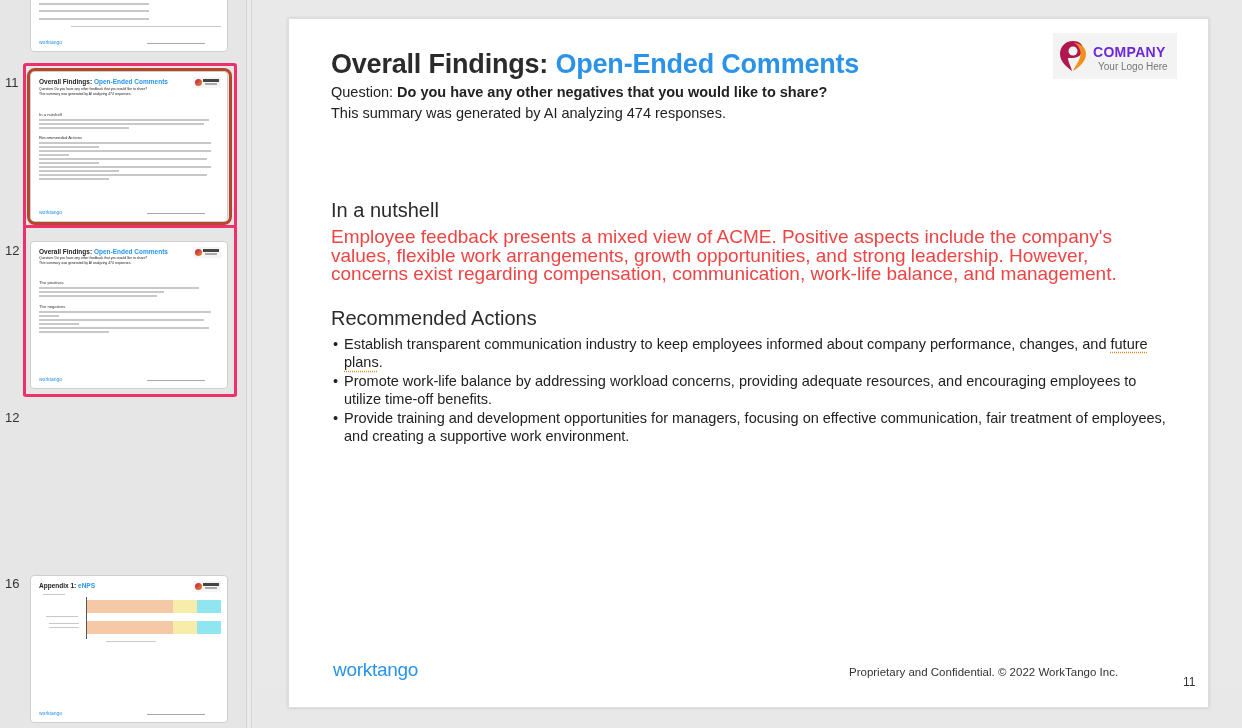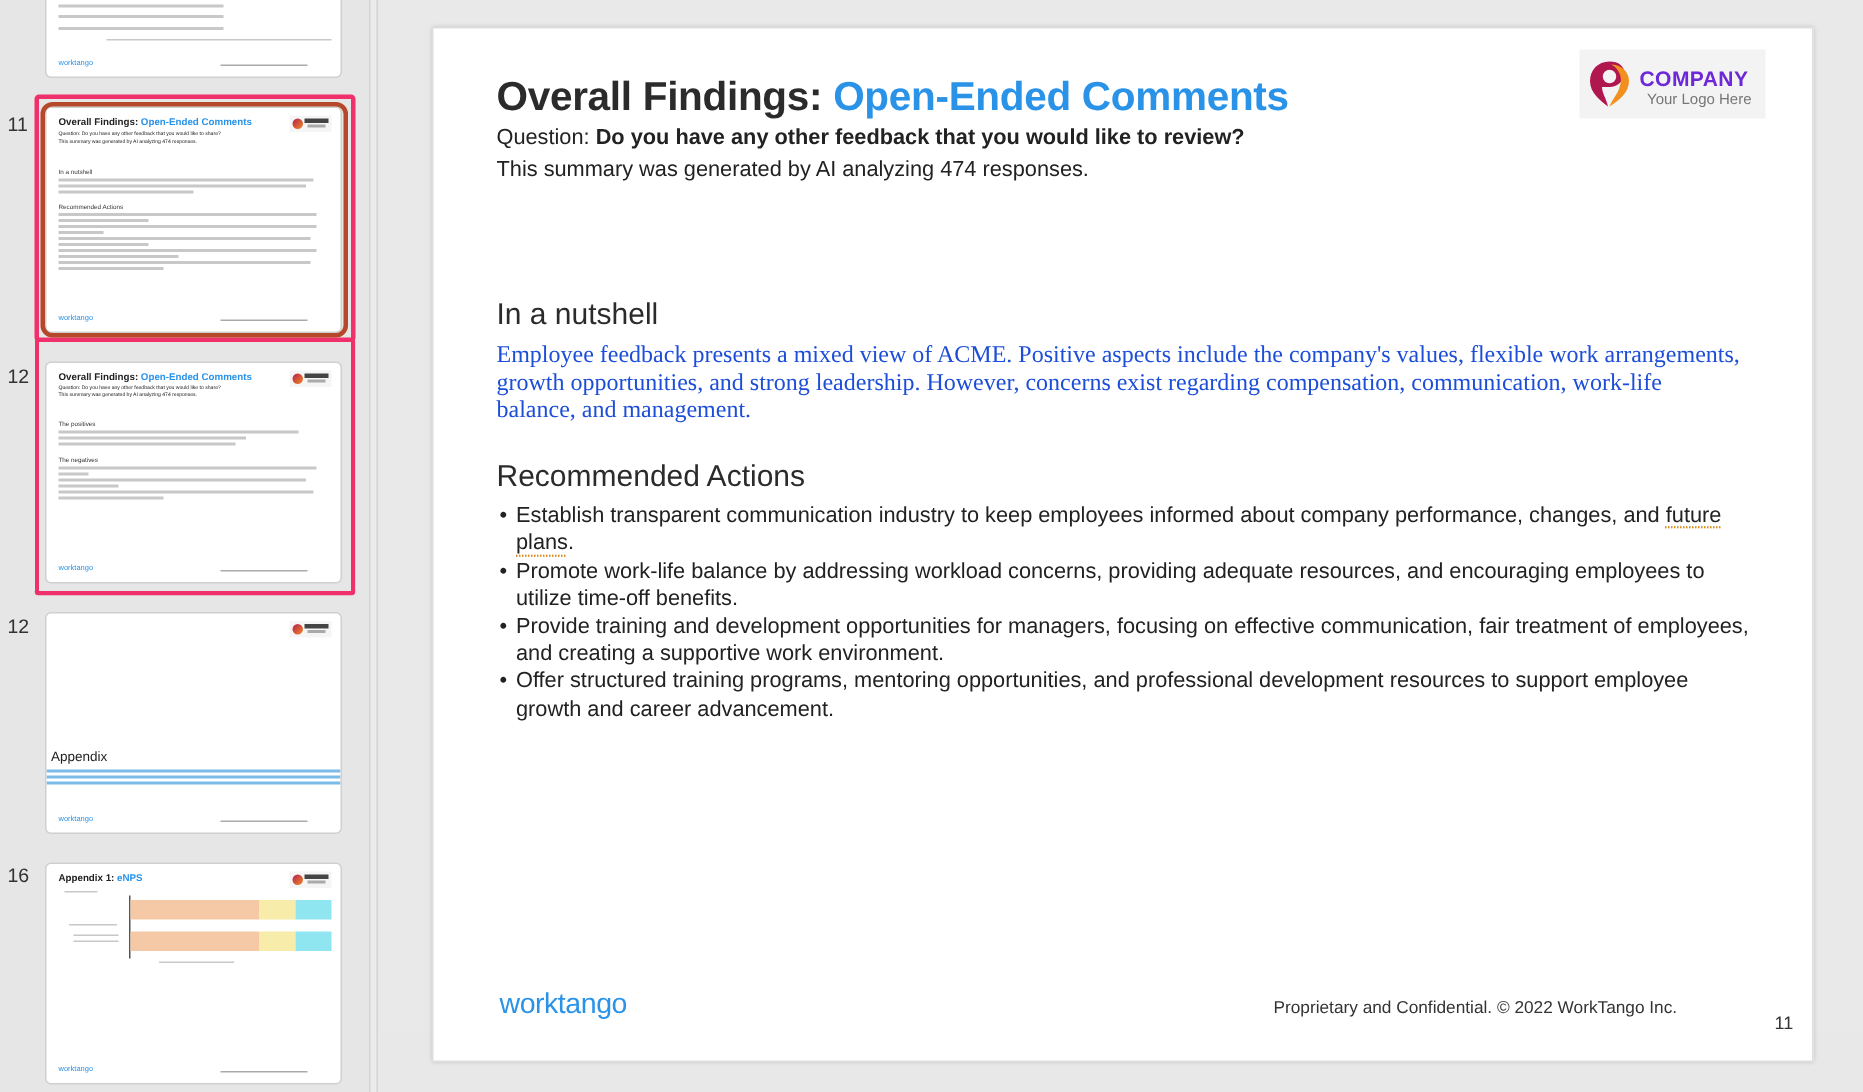--- a/index.html
+++ b/index.html
@@ -32,21 +32,21 @@
     .s-title .accent { color: #2a93e8; }
     .s-question { position: absolute; left: 42px; top: 65px; font-size: 14.5px; color: #222; white-space: nowrap; }
     .s-question b { font-weight: bold; }
     .s-summary { position: absolute; left: 42px; top: 86px; font-size: 14.5px; color: #222; white-space: nowrap; }
     .logo { position: absolute; left: 764px; top: 14px; width: 124px; height: 46px; background: #f3f3f3; }
     .logo-mark { position: absolute; left: 5px; top: 7px; width: 30px; height: 32px; }
     .logo-name { position: absolute; left: 40px; top: 11px; font-size: 14px; font-weight: bold; color: #6d28d9; letter-spacing: 0.3px; }
     .logo-tag { position: absolute; left: 45px; top: 28px; font-size: 10px; color: #777; }
 
     .s-h2 { position: absolute; left: 42px; font-size: 20px; color: #2b2b2b; white-space: nowrap; }
-    .s-para { position: absolute; left: 42px; top: 209px; width: 830px; font-size: 16px; line-height: 18.5px; color: #1d4ed8; font-family: Liberation Serif, serif; }
+    .s-para { position: absolute; left: 42px; top: 209px; width: 830px; font-size: 19px; line-height: 18.5px; color: #ef4444; }
     .s-list { position: absolute; left: 42px; top: 316px; width: 840px; list-style: none; font-size: 14.5px; line-height: 18.4px; color: #222; }
     .s-list li { position: relative; padding-left: 13px; }
     .s-list li::before { content: "•"; position: absolute; left: 2px; top: 0; }
     .spell { text-decoration: underline dotted #d98a1a; text-underline-offset: 3px; }
 
     .s-wt { position: absolute; left: 44px; top: 640px; font-size: 19px; color: #2a93e8; letter-spacing: -0.3px; }
     .s-foot { position: absolute; left: 560px; top: 647px; font-size: 11.5px; color: #333; white-space: nowrap; }
     .s-pg { position: absolute; left: 894px; top: 656px; font-size: 12px; color: #333; }
   </style>
 </head>
@@ -114,33 +114,20 @@
     <div class="t-logo">
         <div class="dot"></div>
         <div class="txt"></div>
         <div class="txt2"></div>
       </div>
     <div class="t-wt">worktango</div>
     <div class="t-foot"></div>
   </div>
 
   <div class="thumb-num" style="top:410px;">12</div>
-  <div class="thumb" style="top:408px;">
-    <div class="t-logo">
-        <div class="dot"></div>
-        <div class="txt"></div>
-        <div class="txt2"></div>
-      </div>
-    <div style="position:absolute; left:3px; top:90px; font-size:9px; color:#222;">Appendix</div>
-    <div style="position:absolute; left:0; top:104px; width:100%; height:2px; background:#7bbbe8;"></div>
-    <div style="position:absolute; left:0; top:108px; width:100%; height:2px; background:#7bbbe8;"></div>
-    <div style="position:absolute; left:0; top:112px; width:100%; height:2px; background:#7bbbe8;"></div>
-    <div class="t-wt">worktango</div>
-    <div class="t-foot"></div>
-  </div>
 
   <div class="thumb-num" style="top:576px;">16</div>
   <div class="thumb" style="top:575px;">
     <div class="t-title"><span>Appendix 1: </span><span class="blue">eNPS</span></div>
     <div class="t-line" style="top:18px; left:12px; width:22px; height:1px;"></div>
     <div style="position:absolute; left:55px; top:21px; width:1px; height:42px; background:#555;"></div>
     <div style="position:absolute; left:56px; top:24px; width:86px; height:13px; background:#f5c9a6;"></div>
     <div style="position:absolute; left:142px; top:24px; width:24px; height:13px; background:#f7ecaa;"></div>
     <div style="position:absolute; left:166px; top:24px; width:24px; height:13px; background:#8fe6f0;"></div>
     <div class="t-line" style="top:40px; left:15px; width:32px; height:1px;"></div>
@@ -160,21 +147,21 @@
   </div>
 </div>
 <div class="sidebar-divider"></div>
 
 <div class="main">
   <div class="slide">
     <div class="s-title">
       <span>Overall Findings: </span><span class="accent">Open-Ended Comments</span>
     </div>
     <div class="s-question">
-      <span>Question: </span><b>Do you have any other feedback that you would like to review?</b>
+      <span>Question: </span><b>Do you have any other negatives that you would like to share?</b>
     </div>
     <div class="s-summary">This summary was generated by AI analyzing 474 responses.</div>
 
     <div class="logo">
       <svg class="logo-mark" viewBox="0 0 30 32">
         <defs>
           <linearGradient id="lg" x1="0" y1="0" x2="1" y2="1">
             <stop offset="0" stop-color="#b0174f"></stop>
             <stop offset="1" stop-color="#f2901f"></stop>
           </linearGradient>
@@ -188,20 +175,19 @@
     </div>
 
     <div class="s-h2" style="top:180px;">In a nutshell</div>
     <div class="s-para">Employee feedback presents a mixed view of ACME. Positive aspects include the company's values, flexible work arrangements, growth opportunities, and strong leadership. However, concerns exist regarding compensation, communication, work-life balance, and management.</div>
 
     <div class="s-h2" style="top:288px;">Recommended Actions</div>
     <ul class="s-list">
       <li><span>Establish transparent communication industry to keep employees informed about company performance, changes, and </span><span class="spell">future plans</span><span>.</span></li>
       <li>Promote work-life balance by addressing workload concerns, providing adequate resources, and encouraging employees to utilize time-off benefits.</li>
       <li>Provide training and development opportunities for managers, focusing on effective communication, fair treatment of employees, and creating a supportive work environment.</li>
-      <li>Offer structured training programs, mentoring opportunities, and professional development resources to support employee growth and career advancement.</li>
     </ul>
 
     <div class="s-wt">worktango</div>
     <div class="s-foot">Proprietary and Confidential. © 2022 WorkTango Inc.</div>
     <div class="s-pg">11</div>
   </div>
 </div>
 
 </body></html>

